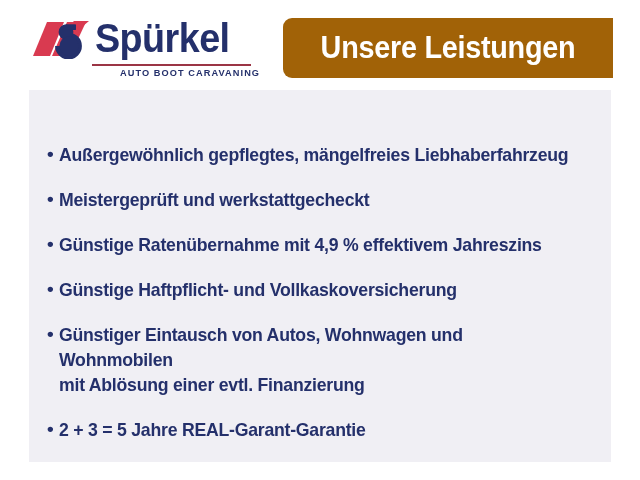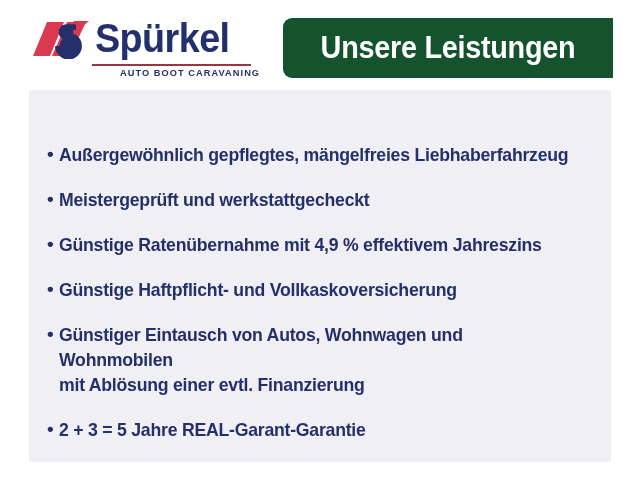--- a/index.html
+++ b/index.html
@@ -82,21 +82,21 @@
     transform-origin: left top;
   }
 
   
   .banner {
     position: absolute;
     left: 283px;
     top: 18px;
     width: 330px;
     height: 60px;
-    background: #14532d;
+    background: #a16207;
     border-radius: 9px 0 0 9px;
     display: flex;
     align-items: center;
     justify-content: center;
   }
   .banner-title {
     font-family: "Liberation Sans", sans-serif;
     font-weight: bold;
     font-size: 31px;
     color: #ffffff;

